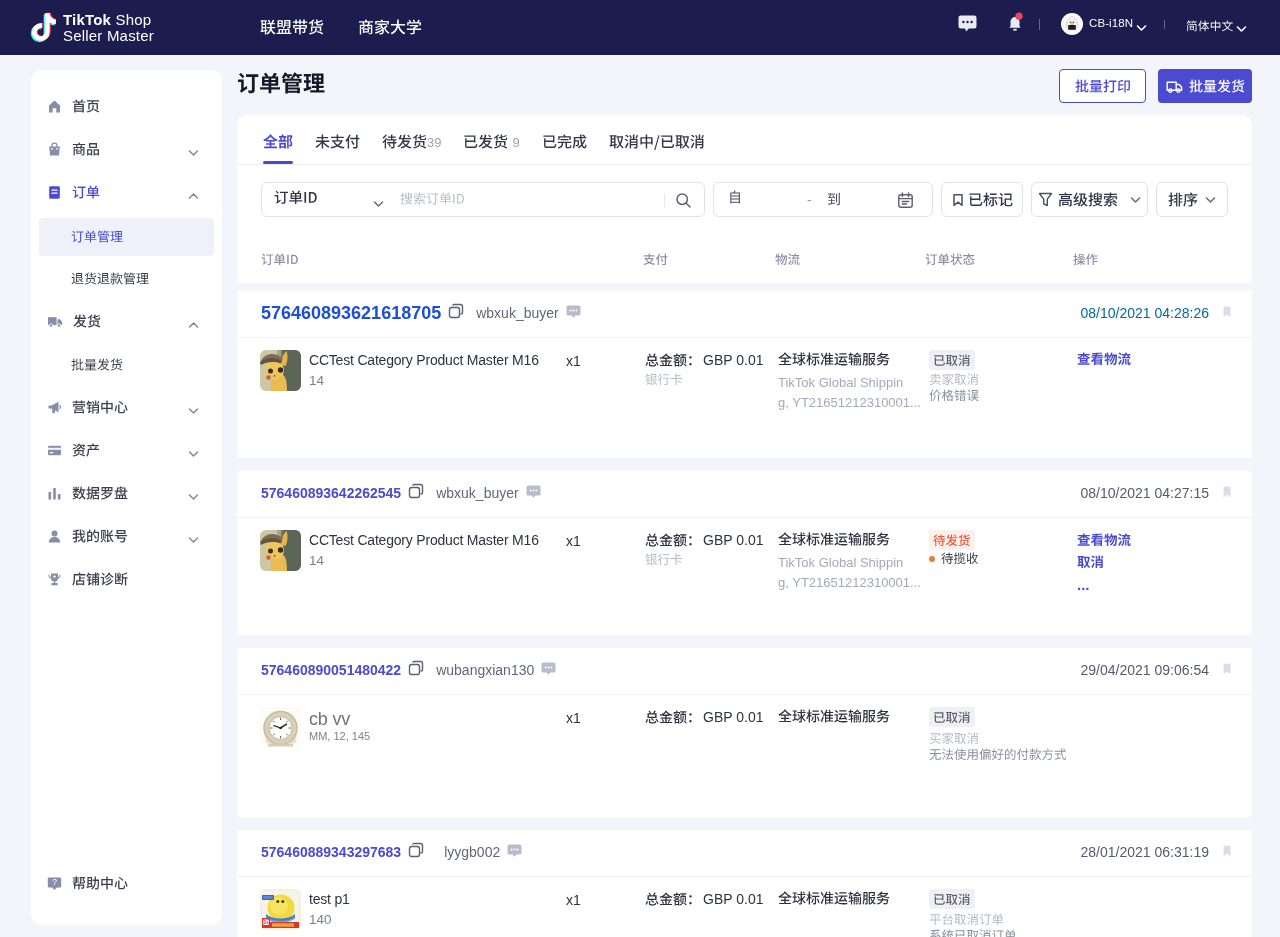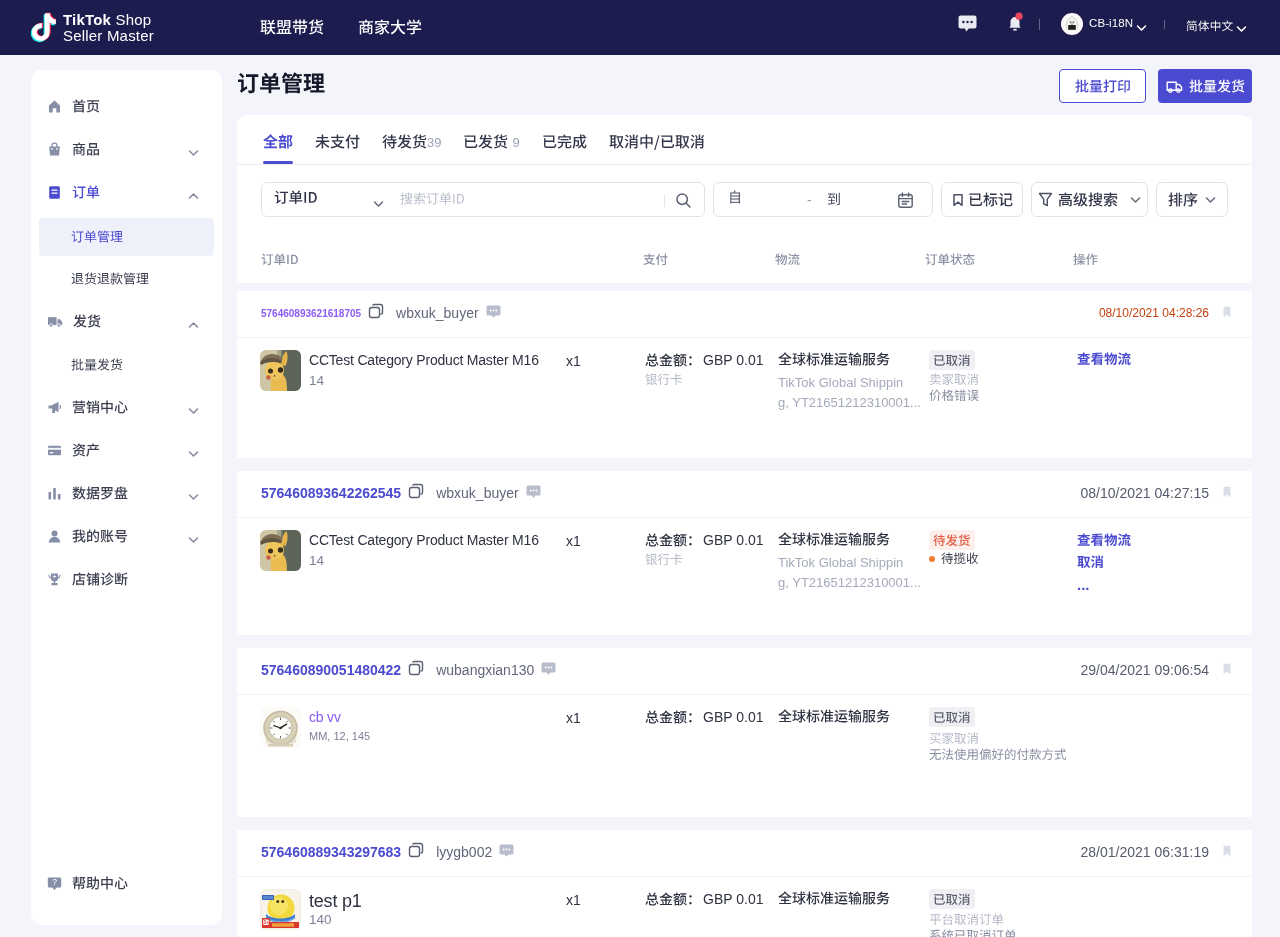--- a/index.html
+++ b/index.html
@@ -340,34 +340,34 @@
       <path fill="#8b90a4" d="M1.3 1.4C2.0 2.0 2.9 2.9 3.2 3.5L4.1 2.6C3.7 2.1 2.8 1.2 2.1 0.6ZM2.5 11.8C2.7 11.5 3.1 11.2 5.8 9.4C5.7 9.1 5.6 8.6 5.5 8.3L3.7 9.4V4.3H0.6V5.5H2.6V9.7C2.6 10.2 2.2 10.6 1.9 10.8C2.1 11.0 2.4 11.5 2.5 11.8ZM5.0 1.4V2.6H8.7V10.4C8.7 10.7 8.6 10.7 8.3 10.7C8.0 10.7 7.1 10.8 6.3 10.7C6.5 11.0 6.7 11.6 6.7 12.0C7.9 12.0 8.7 12.0 9.2 11.8C9.7 11.6 9.9 11.2 9.9 10.4V2.6H12.1V1.4Z M15.4 5.6H18.1V6.8H15.4ZM19.3 5.6H22.1V6.8H19.3ZM15.4 3.6H18.1V4.7H15.4ZM19.3 3.6H22.1V4.7H19.3ZM21.2 0.5C20.9 1.1 20.5 2.0 20.0 2.6H17.1L17.7 2.3C17.4 1.8 16.9 1.0 16.4 0.5L15.3 1.0C15.8 1.5 16.2 2.1 16.5 2.6H14.3V7.7H18.1V8.8H13.1V9.9H18.1V12.0H19.3V9.9H24.4V8.8H19.3V7.7H23.3V2.6H21.4C21.7 2.1 22.1 1.5 22.5 0.9Z M34.2 1.3C34.8 2.0 35.4 2.9 35.6 3.5L36.6 2.9C36.3 2.4 35.7 1.5 35.1 0.8ZM25.4 8.4 26.0 9.4C26.6 8.9 27.3 8.3 28.0 7.7V12.0H29.1V11.3C29.4 11.5 29.8 11.8 30.1 12.0C31.8 10.6 32.6 8.8 33.1 7.1C33.8 9.2 34.8 11.0 36.4 12.0C36.5 11.7 36.9 11.3 37.2 11.0C35.4 10.0 34.2 7.8 33.6 5.2H36.9V4.0H33.4V3.5V0.5H32.3V3.5V4.0H29.5V5.2H32.2C32.0 7.2 31.3 9.4 29.1 11.2V0.4H28.0V4.3C27.6 3.7 27.0 2.8 26.4 2.1L25.5 2.6C26.1 3.3 26.7 4.3 27.0 5.0L28.0 4.4V6.2C27.0 7.1 26.0 7.9 25.4 8.4Z M42.2 6.0C43.0 6.4 43.9 7.0 44.3 7.5L45.4 6.8C44.9 6.4 44.0 5.8 43.2 5.4ZM40.8 8.0V10.3C40.8 11.4 41.2 11.8 42.8 11.8C43.1 11.8 45.2 11.8 45.5 11.8C46.8 11.8 47.2 11.4 47.3 9.7C47.0 9.6 46.5 9.4 46.3 9.3C46.2 10.5 46.1 10.7 45.5 10.7C45.0 10.7 43.3 10.7 42.9 10.7C42.1 10.7 42.0 10.7 42.0 10.3V8.0ZM42.6 7.7C43.3 8.4 44.1 9.3 44.5 9.9L45.5 9.3C45.0 8.7 44.2 7.8 43.5 7.2ZM46.8 8.1C47.4 9.2 48.0 10.6 48.3 11.5L49.4 11.1C49.1 10.2 48.5 8.8 47.9 7.8ZM39.3 7.9C39.1 9.0 38.6 10.2 38.1 11.0L39.2 11.6C39.7 10.7 40.1 9.3 40.4 8.3ZM43.2 0.4C43.1 1.0 43.1 1.6 42.9 2.1H38.1V3.2H42.6C42.0 4.7 40.8 6.0 38.0 6.7C38.3 6.9 38.6 7.4 38.7 7.7C41.9 6.8 43.2 5.2 43.9 3.3C44.8 5.5 46.4 6.9 48.8 7.6C49.0 7.2 49.3 6.8 49.6 6.5C47.4 6.0 45.9 4.9 45.1 3.2H49.4V2.1H44.2C44.3 1.6 44.4 1.0 44.4 0.4Z"></path>
     </svg></div>
 <div class="abs" style="left:1073px;top:252px"><svg width="25" height="13" viewBox="0 0 25 13">
       <path fill="#8b90a4" d="M6.8 1.8H9.4V2.9H6.8ZM5.7 0.9V3.8H10.5V0.9ZM5.4 5.1H6.8V6.3H5.4ZM9.3 5.1H10.7V6.3H9.3ZM1.9 0.4V2.9H0.5V4.0H1.9V6.5C1.3 6.7 0.8 6.9 0.4 7.0L0.7 8.1L1.9 7.7V10.7C1.9 10.9 1.8 10.9 1.7 10.9C1.6 10.9 1.2 10.9 0.8 10.9C1.0 11.2 1.1 11.7 1.1 11.9C1.8 11.9 2.2 11.9 2.6 11.7C2.9 11.6 3.0 11.3 3.0 10.7V7.3L4.2 6.8L4.0 5.8L3.0 6.1V4.0H4.1V2.9H3.0V0.4ZM4.3 8.0V9.0H6.9C6.0 9.8 4.7 10.5 3.5 10.9C3.7 11.1 4.0 11.5 4.2 11.8C5.4 11.4 6.6 10.6 7.5 9.7V12.1H8.6V9.7C9.4 10.5 10.4 11.3 11.4 11.7C11.6 11.4 11.9 11.0 12.2 10.8C11.1 10.4 9.9 9.7 9.2 9.0H11.9V8.0H8.6V7.1H11.7V4.3H8.4V7.1H7.8V4.3H4.5V7.1H7.5V8.0Z M19.0 0.6C18.4 2.4 17.4 4.2 16.3 5.4C16.6 5.6 17.0 6.0 17.2 6.2C17.8 5.5 18.4 4.6 18.9 3.6H19.6V12.1H20.8V9.1H24.5V8.0H20.8V6.3H24.3V5.2H20.8V3.6H24.6V2.5H19.5C19.7 2.0 20.0 1.4 20.2 0.9ZM15.9 0.5C15.2 2.3 14.1 4.2 12.9 5.4C13.1 5.6 13.4 6.3 13.5 6.6C13.9 6.2 14.2 5.8 14.6 5.3V12.0H15.8V3.5C16.2 2.6 16.7 1.7 17.0 0.8Z"></path>
     </svg></div>
 <div class="abs" style="left:237px;top:283px;width:1015px;height:8px;background:#f4f5fa"></div>
 <div class="abs" style="left:237px;top:458px;width:1015px;height:13px;background:#f4f5fa"></div>
 <div class="abs" style="left:237px;top:635px;width:1015px;height:13px;background:#f4f5fa"></div>
 <div class="abs" style="left:237px;top:817px;width:1015px;height:13px;background:#f4f5fa"></div>
 <div class="abs row" style="left:261px;top:291px;width:972px;height:44px">
-    <span style="color:#8b5cf6;font-size:10px;font-weight:bold">576460893621618705</span>
+    <span style="color:#1d4ed8;font-size:18px;font-weight:bold">576460893621618705</span>
     <span style="margin-left:7px"><svg width="16" height="16" viewBox="0 0 16 16">
         <rect x="1.5" y="4.5" width="10" height="10" rx="2.2" fill="none" stroke="#5b6072" stroke-width="1.4"></rect>
         <path d="M5 2 A1.5 1.5 0 0 1 6.5 1.5 H12.5 A2 2 0 0 1 14.5 3.5 V9.5 A1.5 1.5 0 0 1 13 11" fill="none" stroke="#5b6072" stroke-width="1.4" stroke-linecap="round"></path>
       </svg></span>
     <span style="margin-left:12px;color:#61667a;font-size:14px">wbxuk_buyer</span>
     <span style="margin-left:7px"><svg width="15" height="15" viewBox="0 0 15 15">
         <path d="M2 1.5 H13 A1.5 1.5 0 0 1 14.5 3 V10 A1.5 1.5 0 0 1 13 11.5 H9.5 L7.5 13.8 L5.5 11.5 H2 A1.5 1.5 0 0 1 .5 10 V3 A1.5 1.5 0 0 1 2 1.5 Z" fill="#b9bdcb"></path>
         <circle cx="4.6" cy="6.5" r="1" fill="#fff"></circle>
         <circle cx="7.5" cy="6.5" r="1" fill="#fff"></circle>
         <circle cx="10.4" cy="6.5" r="1" fill="#fff"></circle>
       </svg></span>
     <span style="flex:1"></span>
-    <span style="color:#c2410c;font-size:12px">08/10/2021 04:28:26</span>
+    <span style="color:#0369a1;font-size:14px">08/10/2021 04:28:26</span>
     <span style="margin-left:12px"><svg width="12" height="12" viewBox="0 0 14 14">
         <path d="M3 1 H11 V13 L7 9.8 L3 13 Z" fill="#d9dde8"></path>
       </svg></span>
   </div>
 <div class="abs" style="left:237px;top:337px;width:1015px;height:1px;background:#f0f1f6"></div>
 <div class="abs" style="left:260px;top:350px">
     <svg width="41" height="41" viewBox="0 0 41 41" style="border-radius:6px;display:block">
       <rect width="41" height="41" fill="#cfc6a5"></rect>
       <rect x="21" width="20" height="41" fill="#5d6458"></rect>
       <rect x="17" y="0" width="6" height="41" fill="#868b76" opacity="0.55"></rect>
@@ -519,21 +519,21 @@
         <path d="M26.2 26.7 l1.6 1.6"></path>
         <path d="M27.8 13.7 l-1.6 1.6"></path>
         <path d="M13.2 28.3 l1.6 -1.6"></path>
       </g>
       <path d="M20.5 21 L26.5 17.2" stroke="#2e2a20" stroke-width="1.5" stroke-linecap="round"></path>
       <path d="M20.5 21 L13.8 18.6" stroke="#2e2a20" stroke-width="1.2" stroke-linecap="round"></path>
       <circle cx="20.5" cy="21" r="1.3" fill="#2e2a20"></circle>
       <path d="M8 38 H33" stroke="#d5cdb4" stroke-width="3"></path>
     </svg>
   </div>
-<div class="abs" style="left:309px;top:709px;white-space:nowrap;color:#8b5cf6;font-size:14px;letter-spacing:-0.2px">cb vv</div>
+<div class="abs" style="left:309px;top:709px;white-space:nowrap;color:#737373;font-size:18px;letter-spacing:-0.2px">cb vv</div>
 <div class="abs" style="left:309px;top:730px;color:#7c8195;font-size:11px">MM, 12, 145</div>
 <div class="abs" style="left:566px;top:710px;color:#2f3241;font-size:14px">x1</div>
 <div class="abs row" style="left:645px;top:709px">
     <svg width="56" height="15" viewBox="0 0 56 15">
       <path fill="#2f3241" d="M10.5 9.3C11.3 10.3 12.2 11.6 12.4 12.5L13.5 11.8C13.2 10.9 12.4 9.7 11.6 8.8ZM3.9 8.9V11.6C3.9 13.0 4.3 13.4 6.2 13.4C6.5 13.4 8.7 13.4 9.1 13.4C10.5 13.4 11.0 12.9 11.1 11.3C10.8 11.2 10.2 11.0 9.9 10.8C9.8 12.0 9.7 12.2 9.0 12.2C8.5 12.2 6.7 12.2 6.3 12.2C5.4 12.2 5.2 12.1 5.2 11.6V8.9ZM1.8 9.1C1.5 10.2 1.1 11.5 0.5 12.2L1.8 12.7C2.4 11.9 2.8 10.5 3.0 9.3ZM3.9 4.5H10.1V6.7H3.9ZM2.5 3.3V7.9H6.7L5.8 8.7C6.7 9.3 7.7 10.2 8.2 10.9L9.2 10.1C8.7 9.4 7.7 8.5 6.8 7.9H11.6V3.3H9.5C9.9 2.6 10.4 1.8 10.8 1.1L9.4 0.5C9.1 1.3 8.5 2.4 8.0 3.3H5.3L6.1 2.9C5.8 2.2 5.2 1.2 4.6 0.5L3.5 1.1C4.0 1.7 4.5 2.6 4.8 3.3Z M16.7 9.4C17.2 10.1 17.7 11.2 17.9 11.9L19.1 11.4C18.9 10.7 18.3 9.7 17.7 8.9ZM24.1 8.9C23.8 9.7 23.2 10.8 22.8 11.4L23.8 11.9C24.2 11.2 24.9 10.3 25.4 9.4ZM20.9 0.4C19.6 2.4 17.0 4.0 14.4 4.8C14.7 5.1 15.1 5.6 15.3 6.0C16.0 5.8 16.6 5.5 17.3 5.1V5.9H20.3V7.6H15.6V8.8H20.3V11.9H14.9V13.1H27.1V11.9H21.7V8.8H26.4V7.6H21.7V5.9H24.7V5.0C25.4 5.4 26.1 5.7 26.8 6.0C27.0 5.6 27.4 5.1 27.7 4.8C25.6 4.2 23.2 2.8 21.8 1.5L22.1 0.9ZM24.0 4.6H18.2C19.2 4.0 20.2 3.2 21.0 2.4C21.9 3.2 22.9 4.0 24.0 4.6Z M37.6 5.5C37.6 9.7 37.4 11.6 34.3 12.6C34.6 12.8 34.9 13.3 35.0 13.6C38.4 12.3 38.7 10.1 38.8 5.5ZM38.3 11.3C39.2 11.9 40.4 12.9 41.0 13.5L41.7 12.5C41.1 12.0 39.9 11.1 39.0 10.5ZM35.4 3.8V10.4H36.5V4.9H39.8V10.4H40.9V3.8H38.3C38.5 3.4 38.7 2.9 38.9 2.5H41.4V1.3H35.2V2.5H37.7C37.5 2.9 37.4 3.4 37.2 3.8ZM30.9 0.8C31.0 1.1 31.2 1.5 31.4 1.9H28.7V4.1H29.9V2.9H33.8V4.1H35.0V1.9H32.8C32.6 1.5 32.3 0.9 32.1 0.5ZM30.0 6.6 30.9 7.1C30.2 7.6 29.3 8.0 28.5 8.2C28.6 8.5 28.9 9.1 29.0 9.4L29.7 9.1V13.4H30.9V13.0H33.0V13.4H34.2V9.1H29.8C30.6 8.7 31.4 8.3 32.1 7.7C32.9 8.2 33.7 8.7 34.2 9.1L35.2 8.1C34.6 7.8 33.8 7.4 33.0 6.9C33.7 6.3 34.2 5.5 34.6 4.7L33.9 4.2L33.7 4.2H31.6C31.8 4.0 31.9 3.7 32.0 3.5L30.9 3.3C30.4 4.2 29.6 5.2 28.4 6.0C28.7 6.1 29.0 6.6 29.2 6.8C29.9 6.3 30.4 5.8 30.9 5.2H32.9C32.7 5.6 32.3 6.0 31.9 6.4L30.8 5.8ZM30.9 11.9V10.1H33.0V11.9Z M45.5 5.6C46.1 5.6 46.7 5.1 46.7 4.5C46.7 3.8 46.1 3.3 45.5 3.3C44.9 3.3 44.3 3.8 44.3 4.5C44.3 5.1 44.9 5.6 45.5 5.6ZM45.5 12.4C46.1 12.4 46.7 11.9 46.7 11.2C46.7 10.5 46.1 10.1 45.5 10.1C44.9 10.1 44.3 10.5 44.3 11.2C44.3 11.9 44.9 12.4 45.5 12.4Z"></path>
     </svg>
     <span style="color:#2f3241;font-size:14px;margin-left:2px">GBP 0.01</span>
   </div>
 <div class="abs" style="left:778px;top:709px"><svg width="112" height="15" viewBox="0 0 112 15">
       <path fill="#2f3241" d="M6.8 0.3C5.4 2.6 2.9 4.5 0.3 5.6C0.6 5.9 1.0 6.4 1.2 6.7C1.7 6.5 2.2 6.2 2.7 5.9V6.8H6.3V8.7H2.9V9.9H6.3V11.9H1.1V13.1H13.0V11.9H7.7V9.9H11.3V8.7H7.7V6.8H11.3V5.9C11.8 6.2 12.3 6.5 12.8 6.8C13.0 6.4 13.4 5.9 13.7 5.7C11.5 4.5 9.5 3.2 7.7 1.3L8.0 0.9ZM3.1 5.6C4.6 4.7 5.9 3.5 7.0 2.2C8.2 3.6 9.5 4.7 10.9 5.6Z M19.4 5.3C20.0 6.1 20.6 7.2 20.8 7.9L21.9 7.4C21.7 6.7 21.0 5.6 20.4 4.9ZM24.5 1.3C25.1 1.8 25.8 2.4 26.1 2.8L26.9 2.1C26.5 1.6 25.8 1.0 25.2 0.6ZM14.4 10.8 14.7 12.1 18.8 10.8 18.7 10.9 19.5 12.1C20.4 11.2 21.5 10.2 22.6 9.1V11.9C22.6 12.2 22.5 12.2 22.3 12.2C22.1 12.2 21.4 12.3 20.6 12.2C20.8 12.6 21.0 13.2 21.1 13.5C22.2 13.5 22.8 13.5 23.3 13.2C23.7 13.0 23.9 12.7 23.9 11.9V8.8C24.6 10.3 25.5 11.4 26.9 12.5C27.0 12.1 27.4 11.7 27.7 11.5C26.4 10.6 25.6 9.6 24.9 8.3C25.7 7.5 26.6 6.4 27.3 5.4L26.2 4.8C25.8 5.5 25.1 6.4 24.5 7.2C24.2 6.4 24.1 5.6 23.9 4.6V4.1H27.5V2.9H23.9V0.5H22.6V2.9H19.3V4.1H22.6V7.6C21.4 8.7 20.1 9.7 19.2 10.5L19.0 9.5L17.4 10.0V6.7H18.7V5.4H17.4V2.6H19.0V1.4H14.6V2.6H16.2V5.4H14.7V6.7H16.2V10.3Z M34.5 1.5V2.7H40.7V1.5ZM38.9 7.8C39.5 9.3 40.1 11.1 40.3 12.2L41.5 11.8C41.3 10.6 40.6 8.8 40.0 7.5ZM34.7 7.5C34.4 9.0 33.8 10.5 33.0 11.5C33.3 11.6 33.8 12.0 34.0 12.2C34.8 11.1 35.5 9.4 35.9 7.8ZM33.9 4.8V6.1H36.8V11.8C36.8 12.0 36.7 12.1 36.5 12.1C36.3 12.1 35.7 12.1 35.1 12.1C35.3 12.5 35.4 13.0 35.5 13.4C36.4 13.4 37.1 13.4 37.5 13.2C38.0 13.0 38.1 12.6 38.1 11.9V6.1H41.4V4.8ZM30.7 0.5V3.4H28.6V4.6H30.4C30.0 6.3 29.1 8.2 28.3 9.2C28.5 9.6 28.9 10.2 29.0 10.5C29.6 9.7 30.2 8.4 30.7 7.0V13.5H32.0V6.5C32.4 7.1 32.9 7.9 33.1 8.3L33.8 7.3C33.6 6.9 32.4 5.4 32.0 5.0V4.6H33.7V3.4H32.0V0.5Z M42.6 1.6C43.2 2.7 44.0 4.1 44.4 4.9L45.7 4.3C45.3 3.4 44.4 2.1 43.8 1.1ZM42.6 12.2 44.0 12.9C44.6 11.5 45.3 9.7 45.9 8.1L44.7 7.5C44.1 9.2 43.2 11.1 42.6 12.2ZM48.2 6.9H51.0V8.5H48.2ZM48.2 5.8V4.1H51.0V5.8ZM50.5 1.1C50.8 1.7 51.2 2.4 51.5 3.0H48.6C48.9 2.3 49.1 1.6 49.4 0.9L48.2 0.6C47.5 2.8 46.3 4.9 44.8 6.2C45.1 6.5 45.6 6.9 45.8 7.2C46.2 6.8 46.6 6.3 47.0 5.7V13.5H48.2V12.5H55.4V11.4H52.3V9.7H54.9V8.5H52.3V6.9H54.9V5.8H52.3V4.1H55.2V3.0H51.9L52.7 2.5C52.5 2.0 52.0 1.2 51.6 0.6ZM48.2 9.7H51.0V11.4H48.2Z M61.3 1.3V2.5H68.4V1.3ZM56.9 2.0C57.7 2.6 58.8 3.4 59.3 3.9L60.2 3.0C59.7 2.5 58.5 1.7 57.8 1.1ZM61.3 10.7C61.8 10.5 62.4 10.4 67.5 10.0C67.6 10.4 67.8 10.7 68.0 11.0L69.2 10.4C68.6 9.3 67.5 7.5 66.7 6.2L65.6 6.7C66.0 7.4 66.4 8.1 66.8 8.8L62.7 9.1C63.4 8.1 64.1 6.9 64.7 5.7H69.4V4.5H60.4V5.7H63.1C62.6 7.0 61.8 8.2 61.6 8.6C61.3 9.0 61.1 9.3 60.8 9.4C61.0 9.7 61.2 10.4 61.3 10.7ZM59.7 5.3H56.5V6.6H58.4V10.8C57.8 11.1 57.1 11.7 56.4 12.3L57.4 13.6C58.0 12.7 58.7 11.9 59.1 11.9C59.5 11.9 59.9 12.3 60.5 12.6C61.5 13.2 62.6 13.4 64.4 13.4C65.9 13.4 68.2 13.3 69.2 13.2C69.2 12.9 69.5 12.2 69.6 11.8C68.2 12.0 65.9 12.1 64.4 12.1C62.9 12.1 61.7 12.0 60.7 11.4C60.3 11.1 59.9 10.9 59.7 10.8Z M80.2 6.1V11.2H81.2V6.1ZM82.0 5.6V12.1C82.0 12.3 81.9 12.3 81.8 12.3C81.6 12.3 81.0 12.3 80.4 12.3C80.5 12.6 80.7 13.1 80.7 13.4C81.6 13.4 82.2 13.3 82.5 13.2C82.9 13.0 83.0 12.7 83.0 12.1V5.6ZM70.9 7.8C71.0 7.7 71.5 7.6 71.9 7.6H73.0V9.4C72.0 9.6 71.2 9.7 70.5 9.9L70.8 11.1L73.0 10.6V13.5H74.1V10.3L75.2 10.0L75.1 8.9L74.1 9.1V7.6H75.1V6.4H74.1V4.4H73.0V6.4H72.0C72.3 5.5 72.6 4.4 72.9 3.3H75.2V2.1H73.2C73.2 1.7 73.3 1.2 73.4 0.7L72.2 0.5C72.1 1.1 72.1 1.6 72.0 2.1H70.6V3.3H71.8C71.5 4.4 71.3 5.3 71.2 5.6C71.0 6.2 70.8 6.7 70.6 6.8C70.7 7.1 70.9 7.6 70.9 7.8ZM79.2 0.4C78.3 1.9 76.5 3.2 74.8 3.9C75.1 4.2 75.5 4.6 75.6 4.9C76.0 4.8 76.3 4.6 76.6 4.4V5.0H82.0V4.3C82.3 4.5 82.6 4.7 82.9 4.8C83.1 4.5 83.4 4.1 83.7 3.8C82.3 3.2 81.0 2.5 80.0 1.4L80.3 0.9ZM77.4 3.9C78.0 3.4 78.7 2.8 79.3 2.2C79.9 2.9 80.6 3.4 81.3 3.9ZM78.5 6.8V7.7H76.8V6.8ZM75.7 5.8V13.4H76.8V10.6H78.5V12.2C78.5 12.3 78.4 12.4 78.3 12.4C78.2 12.4 77.8 12.4 77.4 12.3C77.6 12.7 77.7 13.1 77.7 13.4C78.4 13.4 78.8 13.4 79.1 13.2C79.5 13.0 79.5 12.7 79.5 12.2V5.8ZM76.8 8.7H78.5V9.7H76.8Z M85.4 1.0V6.1C85.4 8.1 85.3 10.9 84.4 12.9C84.7 13.0 85.3 13.3 85.5 13.5C86.1 12.2 86.4 10.5 86.5 8.8H88.4V12.0C88.4 12.2 88.3 12.2 88.2 12.2C88.0 12.2 87.4 12.2 86.8 12.2C87.0 12.6 87.2 13.2 87.2 13.5C88.1 13.5 88.7 13.5 89.1 13.3C89.5 13.0 89.6 12.6 89.6 12.0V1.0ZM86.6 2.2H88.4V4.2H86.6ZM86.6 5.5H88.4V7.5H86.6L86.6 6.1ZM95.8 7.1C95.5 8.1 95.1 9.0 94.6 9.8C94.1 9.0 93.6 8.0 93.3 7.1ZM90.7 1.0V13.5H91.9V12.5C92.2 12.7 92.5 13.1 92.7 13.4C93.4 13.0 94.1 12.4 94.7 11.8C95.3 12.5 96.0 13.1 96.8 13.5C97.0 13.2 97.4 12.7 97.7 12.5C96.8 12.1 96.1 11.5 95.4 10.8C96.3 9.5 96.9 8.0 97.3 6.1L96.5 5.8L96.3 5.9H91.9V2.3H95.6V3.7C95.6 3.9 95.5 3.9 95.3 3.9C95.1 4.0 94.3 4.0 93.5 3.9C93.7 4.3 93.8 4.7 93.9 5.1C95.0 5.1 95.7 5.1 96.2 4.9C96.7 4.7 96.9 4.4 96.9 3.8V1.0ZM92.2 7.1C92.6 8.4 93.2 9.7 93.9 10.8C93.3 11.5 92.7 12.1 91.9 12.5V7.1Z M104.1 7.0C104.0 7.5 103.9 7.9 103.8 8.3H99.7V9.4H103.4C102.5 11.0 101.1 11.9 98.8 12.4C99.0 12.6 99.4 13.2 99.5 13.5C102.2 12.8 103.9 11.6 104.8 9.4H108.8C108.6 11.1 108.4 11.9 108.0 12.1C107.9 12.2 107.7 12.2 107.4 12.2C107.0 12.2 106.1 12.2 105.2 12.1C105.4 12.5 105.6 13.0 105.6 13.3C106.5 13.4 107.3 13.4 107.8 13.3C108.4 13.3 108.7 13.2 109.1 12.9C109.6 12.4 109.9 11.4 110.2 8.9C110.3 8.7 110.3 8.3 110.3 8.3H105.2C105.3 7.9 105.4 7.5 105.4 7.1ZM108.2 3.0C107.4 3.8 106.3 4.3 105.1 4.8C104.0 4.4 103.2 3.8 102.6 3.2L102.8 3.0ZM103.2 0.5C102.5 1.7 101.2 3.1 99.2 4.0C99.4 4.2 99.8 4.7 100.0 5.0C100.6 4.7 101.2 4.3 101.7 3.9C102.3 4.4 102.9 4.9 103.6 5.3C102.0 5.8 100.3 6.1 98.6 6.2C98.8 6.5 99.0 7.0 99.1 7.4C101.2 7.1 103.2 6.7 105.1 6.0C106.7 6.7 108.6 7.0 110.8 7.2C110.9 6.9 111.2 6.3 111.5 6.0C109.7 5.9 108.1 5.7 106.7 5.4C108.2 4.6 109.5 3.6 110.3 2.4L109.5 1.8L109.3 1.9H103.8C104.1 1.5 104.3 1.1 104.6 0.8Z"></path>
@@ -548,21 +548,21 @@
     </svg></div>
 <div class="abs" style="left:929px;top:747px"><svg width="138" height="13" viewBox="0 0 138 13">
       <path fill="#878da0" d="M1.4 1.3V2.3H5.6C5.5 3.1 5.5 4.1 5.4 5.0H0.7V5.9H5.2C4.7 8.1 3.5 10.1 0.5 11.2C0.7 11.4 1.0 11.8 1.1 12.0C4.4 10.7 5.6 8.4 6.1 5.9H6.4V10.2C6.4 11.4 6.7 11.7 8.0 11.7C8.3 11.7 10.1 11.7 10.4 11.7C11.6 11.7 11.9 11.2 12.0 9.2C11.7 9.1 11.3 9.0 11.1 8.8C11.0 10.5 10.9 10.8 10.3 10.8C9.9 10.8 8.4 10.8 8.1 10.8C7.5 10.8 7.4 10.7 7.4 10.2V5.9H11.9V5.0H6.3C6.4 4.1 6.5 3.2 6.5 2.3H11.2V1.3Z M13.7 1.3C14.5 1.7 15.6 2.3 16.1 2.7L16.6 1.9C16.1 1.5 15.0 1.0 14.2 0.6ZM13.0 4.7C13.8 5.1 14.8 5.6 15.3 6.1L15.9 5.3C15.3 4.9 14.3 4.3 13.5 4.0ZM13.4 11.2 14.2 11.8C15.0 10.7 15.8 9.1 16.5 7.8L15.8 7.2C15.1 8.6 14.1 10.2 13.4 11.2ZM17.3 11.6C17.7 11.4 18.2 11.3 22.9 10.7C23.1 11.2 23.3 11.6 23.4 12.0L24.3 11.6C23.9 10.6 22.9 9.1 22.1 8.0L21.3 8.4C21.7 8.8 22.1 9.4 22.4 10.0L18.4 10.4C19.2 9.4 20.0 8.0 20.7 6.7H24.2V5.8H20.9V3.5H23.7V2.7H20.9V0.5H20.0V2.7H17.3V3.5H20.0V5.8H16.7V6.7H19.5C18.9 8.1 18.1 9.4 17.8 9.8C17.5 10.3 17.2 10.6 17.0 10.6C17.1 10.9 17.3 11.4 17.3 11.6Z M32.5 0.5V1.9H29.0V2.8H32.5V4.0H29.4V7.4H32.4C32.3 8.1 32.1 8.8 31.8 9.4C31.1 8.9 30.6 8.3 30.2 7.7L29.4 7.9C29.8 8.8 30.4 9.4 31.2 10.0C30.6 10.5 29.8 10.9 28.6 11.3C28.8 11.5 29.0 11.8 29.1 12.0C30.4 11.7 31.3 11.1 32.0 10.5C33.2 11.3 34.8 11.8 36.6 12.0C36.7 11.8 37.0 11.4 37.1 11.2C35.4 11.0 33.8 10.5 32.5 9.8C33.0 9.1 33.2 8.3 33.3 7.4H36.6V4.0H33.4V2.8H37.0V1.9H33.4V0.5ZM30.2 4.8H32.5V6.1L32.5 6.6H30.2ZM33.4 4.8H35.7V6.6H33.4L33.4 6.1ZM28.5 0.5C27.7 2.4 26.5 4.2 25.3 5.4C25.4 5.6 25.7 6.1 25.8 6.3C26.3 5.9 26.7 5.3 27.2 4.7V12.1H28.1V3.3C28.6 2.5 29.0 1.6 29.4 0.8Z M39.4 1.4V5.9C39.4 7.7 39.3 9.9 37.9 11.4C38.1 11.6 38.5 11.9 38.6 12.1C39.6 11.0 40.0 9.6 40.2 8.2H43.3V11.9H44.3V8.2H47.7V10.7C47.7 10.9 47.6 11.0 47.3 11.0C47.1 11.1 46.2 11.1 45.4 11.0C45.5 11.3 45.6 11.7 45.7 11.9C46.9 11.9 47.6 11.9 48.0 11.8C48.4 11.6 48.6 11.3 48.6 10.7V1.4ZM40.3 2.3H43.3V4.3H40.3ZM47.7 2.3V4.3H44.3V2.3ZM40.3 5.2H43.3V7.3H40.3C40.3 6.8 40.3 6.3 40.3 5.9ZM47.7 5.2V7.3H44.3V5.2Z M54.5 1.8V4.4C54.5 6.4 54.4 9.2 53.5 11.3C53.7 11.4 54.1 11.7 54.3 11.9C55.1 9.8 55.3 6.9 55.3 4.9H61.4V1.8H58.6C58.5 1.4 58.2 0.9 57.9 0.5L57.1 0.7C57.3 1.0 57.5 1.5 57.6 1.8ZM53.5 0.5C52.8 2.4 51.6 4.3 50.4 5.5C50.5 5.8 50.8 6.2 50.9 6.5C51.3 6.0 51.8 5.5 52.2 4.9V12.0H53.1V3.5C53.6 2.7 54.0 1.8 54.4 0.8ZM55.3 2.7H60.5V4.1H55.3ZM60.9 6.5V8.4H59.7V6.5ZM55.5 5.7V11.9H56.2V9.1H57.3V11.6H58.0V9.1H59.1V11.6H59.7V9.1H60.9V11.0C60.9 11.2 60.8 11.2 60.7 11.2C60.6 11.2 60.3 11.2 59.9 11.2C60.0 11.4 60.1 11.7 60.2 11.9C60.7 11.9 61.1 11.9 61.3 11.8C61.5 11.6 61.6 11.4 61.6 11.0V5.7ZM56.2 8.4V6.5H57.3V8.4ZM58.0 6.5H59.1V8.4H58.0Z M63.3 7.3C64.0 7.8 64.7 8.3 65.3 8.9C64.7 10.0 63.8 10.8 62.8 11.2C63.0 11.4 63.3 11.8 63.4 12.0C64.5 11.4 65.3 10.6 66.0 9.5C66.6 10.0 67.0 10.5 67.3 10.9L68.0 10.1C67.6 9.7 67.1 9.1 66.5 8.6C67.2 7.2 67.6 5.4 67.8 3.2L67.2 3.0L67.1 3.1H65.3C65.4 2.2 65.6 1.3 65.7 0.6L64.8 0.5C64.7 1.3 64.5 2.2 64.4 3.1H63.0V3.9H64.2C63.9 5.2 63.6 6.5 63.3 7.3ZM66.8 3.9C66.7 5.5 66.3 6.9 65.8 8.0C65.3 7.7 64.8 7.3 64.3 7.0C64.6 6.1 64.8 5.0 65.1 3.9ZM70.8 4.4V5.8H67.9V6.7H70.8V10.9C70.8 11.1 70.7 11.1 70.5 11.1C70.3 11.1 69.6 11.1 68.9 11.1C69.0 11.4 69.2 11.8 69.2 12.0C70.2 12.0 70.8 12.0 71.2 11.8C71.6 11.7 71.7 11.4 71.7 10.9V6.7H74.5V5.8H71.7V4.6C72.6 3.8 73.5 2.8 74.1 1.8L73.5 1.4L73.2 1.4H68.4V2.3H72.6C72.1 3.0 71.4 3.8 70.8 4.4Z M81.9 5.7C82.6 6.6 83.4 7.9 83.8 8.6L84.6 8.1C84.2 7.4 83.3 6.2 82.6 5.3ZM78.0 0.5C77.9 1.1 77.7 1.9 77.5 2.5H76.1V11.7H77.0V10.7H80.4V2.5H78.3C78.6 2.0 78.8 1.3 79.0 0.6ZM77.0 3.3H79.6V6.0H77.0ZM77.0 9.8V6.8H79.6V9.8ZM82.5 0.4C82.1 2.2 81.4 3.9 80.5 5.0C80.8 5.1 81.2 5.4 81.3 5.5C81.8 4.9 82.2 4.2 82.5 3.3H85.7C85.5 8.3 85.3 10.3 85.0 10.7C84.8 10.9 84.7 10.9 84.4 10.9C84.1 10.9 83.4 10.9 82.5 10.8C82.7 11.1 82.8 11.5 82.9 11.7C83.6 11.8 84.3 11.8 84.7 11.8C85.2 11.7 85.5 11.6 85.7 11.2C86.2 10.6 86.4 8.7 86.6 2.9C86.6 2.8 86.6 2.5 86.6 2.5H82.8C83.0 1.9 83.2 1.3 83.4 0.6Z M92.6 5.9C93.2 6.9 94.0 8.3 94.4 9.1L95.3 8.6C94.9 7.8 94.1 6.5 93.4 5.5ZM96.9 0.6V3.3H91.8V4.2H96.9V10.7C96.9 11.0 96.8 11.1 96.5 11.1C96.2 11.1 95.2 11.1 94.1 11.1C94.2 11.3 94.4 11.8 94.5 12.0C95.8 12.0 96.7 12.0 97.2 11.9C97.7 11.7 97.8 11.4 97.8 10.7V4.2H99.4V3.3H97.8V0.6ZM91.2 0.6C90.5 2.5 89.2 4.4 88.0 5.7C88.2 5.9 88.4 6.4 88.5 6.6C89.0 6.2 89.4 5.6 89.8 5.1V12.0H90.8V3.6C91.3 2.8 91.7 1.8 92.1 0.9Z M101.5 8.3C101.3 9.1 100.8 10.1 100.4 10.8C100.6 10.9 101.0 11.0 101.2 11.2C101.5 10.4 102.0 9.4 102.3 8.5ZM104.7 8.6C105.0 9.2 105.5 10.1 105.6 10.6L106.4 10.2C106.2 9.7 105.8 8.9 105.4 8.3ZM108.5 4.5V5.1C108.5 6.9 108.3 9.4 106.0 11.4C106.3 11.5 106.6 11.8 106.8 12.0C108.0 10.9 108.7 9.6 109.0 8.3C109.5 9.9 110.3 11.3 111.5 12.0C111.6 11.7 111.9 11.4 112.1 11.2C110.7 10.4 109.8 8.5 109.3 6.3C109.3 5.9 109.3 5.5 109.3 5.1V4.5ZM103.1 0.5V1.7H100.6V2.5H103.1V3.6H100.9V4.3H106.2V3.6H104.0V2.5H106.4V1.7H104.0V0.5ZM100.5 7.0V7.8H103.1V11.0C103.1 11.1 103.1 11.2 102.9 11.2C102.8 11.2 102.3 11.2 101.8 11.2C102.0 11.4 102.1 11.7 102.1 12.0C102.8 12.0 103.3 12.0 103.6 11.8C103.9 11.7 104.0 11.4 104.0 11.0V7.8H106.5V7.0ZM107.5 0.5C107.2 2.5 106.8 4.4 106.0 5.6V5.3H101.1V6.1H106.0V5.7C106.2 5.8 106.6 6.1 106.8 6.2C107.2 5.5 107.5 4.6 107.8 3.6H110.8C110.7 4.4 110.4 5.3 110.2 5.9L111.0 6.2C111.3 5.3 111.7 4.0 111.9 2.9L111.3 2.7L111.1 2.8H108.0C108.2 2.1 108.3 1.4 108.4 0.6Z M118.0 0.8C118.3 1.4 118.7 2.2 118.8 2.7H113.3V3.6H116.8C116.6 6.5 116.3 9.7 113.1 11.3C113.3 11.5 113.6 11.8 113.8 12.0C116.1 10.8 117.1 8.7 117.5 6.5H122.0C121.8 9.3 121.5 10.5 121.1 10.8C121.0 11.0 120.8 11.0 120.5 11.0C120.2 11.0 119.3 11.0 118.4 10.9C118.6 11.2 118.7 11.6 118.8 11.8C119.6 11.9 120.4 11.9 120.9 11.9C121.3 11.8 121.7 11.8 122.0 11.4C122.4 10.9 122.7 9.6 122.9 6.0C123.0 5.9 123.0 5.6 123.0 5.6H117.6C117.7 4.9 117.8 4.2 117.8 3.6H124.2V2.7H118.9L119.8 2.3C119.6 1.8 119.2 1.0 118.9 0.4Z M133.9 1.1C134.5 1.6 135.3 2.2 135.7 2.7L136.3 2.1C135.9 1.7 135.1 1.0 134.5 0.6ZM132.1 0.5C132.1 1.3 132.1 2.1 132.1 2.8H125.7V3.8H132.2C132.5 8.4 133.6 12.0 135.6 12.0C136.6 12.0 136.9 11.4 137.1 9.2C136.8 9.1 136.5 8.9 136.3 8.7C136.2 10.3 136.0 11.1 135.7 11.1C134.4 11.1 133.5 8.0 133.2 3.8H136.8V2.8H133.1C133.1 2.1 133.1 1.3 133.1 0.5ZM125.7 10.7 126.0 11.6C127.6 11.3 129.9 10.8 132.1 10.2L132.0 9.4L129.3 10.0V6.5H131.7V5.6H126.1V6.5H128.4V10.2Z"></path>
     </svg></div>
 <div class="abs row" style="left:261px;top:830px;width:972px;height:44px">
     <span style="color:#4b4bd1;font-size:14px;font-weight:bold">576460889343297683</span>
     <span style="margin-left:7px"><svg width="16" height="16" viewBox="0 0 16 16">
         <rect x="1.5" y="4.5" width="10" height="10" rx="2.2" fill="none" stroke="#5b6072" stroke-width="1.4"></rect>
         <path d="M5 2 A1.5 1.5 0 0 1 6.5 1.5 H12.5 A2 2 0 0 1 14.5 3.5 V9.5 A1.5 1.5 0 0 1 13 11" fill="none" stroke="#5b6072" stroke-width="1.4" stroke-linecap="round"></path>
       </svg></span>
-    <span style="margin-left:12px;color:#61667a;font-size:14px">lyygb002</span>
+    <span style="margin-left:20px;color:#61667a;font-size:14px">lyygb002</span>
     <span style="margin-left:7px"><svg width="15" height="15" viewBox="0 0 15 15">
         <path d="M2 1.5 H13 A1.5 1.5 0 0 1 14.5 3 V10 A1.5 1.5 0 0 1 13 11.5 H9.5 L7.5 13.8 L5.5 11.5 H2 A1.5 1.5 0 0 1 .5 10 V3 A1.5 1.5 0 0 1 2 1.5 Z" fill="#b9bdcb"></path>
         <circle cx="4.6" cy="6.5" r="1" fill="#fff"></circle>
         <circle cx="7.5" cy="6.5" r="1" fill="#fff"></circle>
         <circle cx="10.4" cy="6.5" r="1" fill="#fff"></circle>
       </svg></span>
     <span style="flex:1"></span>
     <span style="color:#565b6d;font-size:14px">28/01/2021 06:31:19</span>
     <span style="margin-left:12px"><svg width="12" height="12" viewBox="0 0 14 14">
         <path d="M3 1 H11 V13 L7 9.8 L3 13 Z" fill="#d9dde8"></path>
@@ -581,21 +581,21 @@
       <path d="M6 28.5 C12 34 29 34 35 28.5" fill="none" stroke="#77a8e0" stroke-width="1.2"></path>
       <rect x="2" y="6" width="12" height="5" rx="0.8" fill="#3563b8"></rect>
       <rect x="3" y="7" width="10" height="3" rx="0.5" fill="#5a86d4"></rect>
       <rect x="2" y="33" width="37" height="6" fill="#d8352c"></rect>
       <rect x="2" y="29" width="8" height="10" fill="#d8352c"></rect>
       <rect x="3.2" y="30.5" width="5.5" height="5.5" rx="0.7" fill="#fff"></rect>
       <text x="6" y="35" font-family="Liberation Sans" font-size="4.5" fill="#d8352c" text-anchor="middle" font-weight="bold">3+</text>
       <rect x="12" y="34.2" width="22" height="3.6" rx="0.4" fill="#f0a03c"></rect>
     </svg>
   </div>
-<div class="abs" style="left:309px;top:891px;white-space:nowrap;color:#2f3241;font-size:18px;letter-spacing:-0.2px">test p1</div>
+<div class="abs" style="left:309px;top:891px;white-space:nowrap;color:#2f3241;font-size:14px;letter-spacing:-0.2px">test p1</div>
 <div class="abs" style="left:309px;top:912px;color:#7c8195;font-size:13.5px">140</div>
 <div class="abs" style="left:566px;top:892px;color:#2f3241;font-size:14px">x1</div>
 <div class="abs row" style="left:645px;top:891px">
     <svg width="56" height="15" viewBox="0 0 56 15">
       <path fill="#2f3241" d="M10.5 9.3C11.3 10.3 12.2 11.6 12.4 12.5L13.5 11.8C13.2 10.9 12.4 9.7 11.6 8.8ZM3.9 8.9V11.6C3.9 13.0 4.3 13.4 6.2 13.4C6.5 13.4 8.7 13.4 9.1 13.4C10.5 13.4 11.0 12.9 11.1 11.3C10.8 11.2 10.2 11.0 9.9 10.8C9.8 12.0 9.7 12.2 9.0 12.2C8.5 12.2 6.7 12.2 6.3 12.2C5.4 12.2 5.2 12.1 5.2 11.6V8.9ZM1.8 9.1C1.5 10.2 1.1 11.5 0.5 12.2L1.8 12.7C2.4 11.9 2.8 10.5 3.0 9.3ZM3.9 4.5H10.1V6.7H3.9ZM2.5 3.3V7.9H6.7L5.8 8.7C6.7 9.3 7.7 10.2 8.2 10.9L9.2 10.1C8.7 9.4 7.7 8.5 6.8 7.9H11.6V3.3H9.5C9.9 2.6 10.4 1.8 10.8 1.1L9.4 0.5C9.1 1.3 8.5 2.4 8.0 3.3H5.3L6.1 2.9C5.8 2.2 5.2 1.2 4.6 0.5L3.5 1.1C4.0 1.7 4.5 2.6 4.8 3.3Z M16.7 9.4C17.2 10.1 17.7 11.2 17.9 11.9L19.1 11.4C18.9 10.7 18.3 9.7 17.7 8.9ZM24.1 8.9C23.8 9.7 23.2 10.8 22.8 11.4L23.8 11.9C24.2 11.2 24.9 10.3 25.4 9.4ZM20.9 0.4C19.6 2.4 17.0 4.0 14.4 4.8C14.7 5.1 15.1 5.6 15.3 6.0C16.0 5.8 16.6 5.5 17.3 5.1V5.9H20.3V7.6H15.6V8.8H20.3V11.9H14.9V13.1H27.1V11.9H21.7V8.8H26.4V7.6H21.7V5.9H24.7V5.0C25.4 5.4 26.1 5.7 26.8 6.0C27.0 5.6 27.4 5.1 27.7 4.8C25.6 4.2 23.2 2.8 21.8 1.5L22.1 0.9ZM24.0 4.6H18.2C19.2 4.0 20.2 3.2 21.0 2.4C21.9 3.2 22.9 4.0 24.0 4.6Z M37.6 5.5C37.6 9.7 37.4 11.6 34.3 12.6C34.6 12.8 34.9 13.3 35.0 13.6C38.4 12.3 38.7 10.1 38.8 5.5ZM38.3 11.3C39.2 11.9 40.4 12.9 41.0 13.5L41.7 12.5C41.1 12.0 39.9 11.1 39.0 10.5ZM35.4 3.8V10.4H36.5V4.9H39.8V10.4H40.9V3.8H38.3C38.5 3.4 38.7 2.9 38.9 2.5H41.4V1.3H35.2V2.5H37.7C37.5 2.9 37.4 3.4 37.2 3.8ZM30.9 0.8C31.0 1.1 31.2 1.5 31.4 1.9H28.7V4.1H29.9V2.9H33.8V4.1H35.0V1.9H32.8C32.6 1.5 32.3 0.9 32.1 0.5ZM30.0 6.6 30.9 7.1C30.2 7.6 29.3 8.0 28.5 8.2C28.6 8.5 28.9 9.1 29.0 9.4L29.7 9.1V13.4H30.9V13.0H33.0V13.4H34.2V9.1H29.8C30.6 8.7 31.4 8.3 32.1 7.7C32.9 8.2 33.7 8.7 34.2 9.1L35.2 8.1C34.6 7.8 33.8 7.4 33.0 6.9C33.7 6.3 34.2 5.5 34.6 4.7L33.9 4.2L33.7 4.2H31.6C31.8 4.0 31.9 3.7 32.0 3.5L30.9 3.3C30.4 4.2 29.6 5.2 28.4 6.0C28.7 6.1 29.0 6.6 29.2 6.8C29.9 6.3 30.4 5.8 30.9 5.2H32.9C32.7 5.6 32.3 6.0 31.9 6.4L30.8 5.8ZM30.9 11.9V10.1H33.0V11.9Z M45.5 5.6C46.1 5.6 46.7 5.1 46.7 4.5C46.7 3.8 46.1 3.3 45.5 3.3C44.9 3.3 44.3 3.8 44.3 4.5C44.3 5.1 44.9 5.6 45.5 5.6ZM45.5 12.4C46.1 12.4 46.7 11.9 46.7 11.2C46.7 10.5 46.1 10.1 45.5 10.1C44.9 10.1 44.3 10.5 44.3 11.2C44.3 11.9 44.9 12.4 45.5 12.4Z"></path>
     </svg>
     <span style="color:#2f3241;font-size:14px;margin-left:2px">GBP 0.01</span>
   </div>
 <div class="abs" style="left:778px;top:891px"><svg width="112" height="15" viewBox="0 0 112 15">
       <path fill="#2f3241" d="M6.8 0.3C5.4 2.6 2.9 4.5 0.3 5.6C0.6 5.9 1.0 6.4 1.2 6.7C1.7 6.5 2.2 6.2 2.7 5.9V6.8H6.3V8.7H2.9V9.9H6.3V11.9H1.1V13.1H13.0V11.9H7.7V9.9H11.3V8.7H7.7V6.8H11.3V5.9C11.8 6.2 12.3 6.5 12.8 6.8C13.0 6.4 13.4 5.9 13.7 5.7C11.5 4.5 9.5 3.2 7.7 1.3L8.0 0.9ZM3.1 5.6C4.6 4.7 5.9 3.5 7.0 2.2C8.2 3.6 9.5 4.7 10.9 5.6Z M19.4 5.3C20.0 6.1 20.6 7.2 20.8 7.9L21.9 7.4C21.7 6.7 21.0 5.6 20.4 4.9ZM24.5 1.3C25.1 1.8 25.8 2.4 26.1 2.8L26.9 2.1C26.5 1.6 25.8 1.0 25.2 0.6ZM14.4 10.8 14.7 12.1 18.8 10.8 18.7 10.9 19.5 12.1C20.4 11.2 21.5 10.2 22.6 9.1V11.9C22.6 12.2 22.5 12.2 22.3 12.2C22.1 12.2 21.4 12.3 20.6 12.2C20.8 12.6 21.0 13.2 21.1 13.5C22.2 13.5 22.8 13.5 23.3 13.2C23.7 13.0 23.9 12.7 23.9 11.9V8.8C24.6 10.3 25.5 11.4 26.9 12.5C27.0 12.1 27.4 11.7 27.7 11.5C26.4 10.6 25.6 9.6 24.9 8.3C25.7 7.5 26.6 6.4 27.3 5.4L26.2 4.8C25.8 5.5 25.1 6.4 24.5 7.2C24.2 6.4 24.1 5.6 23.9 4.6V4.1H27.5V2.9H23.9V0.5H22.6V2.9H19.3V4.1H22.6V7.6C21.4 8.7 20.1 9.7 19.2 10.5L19.0 9.5L17.4 10.0V6.7H18.7V5.4H17.4V2.6H19.0V1.4H14.6V2.6H16.2V5.4H14.7V6.7H16.2V10.3Z M34.5 1.5V2.7H40.7V1.5ZM38.9 7.8C39.5 9.3 40.1 11.1 40.3 12.2L41.5 11.8C41.3 10.6 40.6 8.8 40.0 7.5ZM34.7 7.5C34.4 9.0 33.8 10.5 33.0 11.5C33.3 11.6 33.8 12.0 34.0 12.2C34.8 11.1 35.5 9.4 35.9 7.8ZM33.9 4.8V6.1H36.8V11.8C36.8 12.0 36.7 12.1 36.5 12.1C36.3 12.1 35.7 12.1 35.1 12.1C35.3 12.5 35.4 13.0 35.5 13.4C36.4 13.4 37.1 13.4 37.5 13.2C38.0 13.0 38.1 12.6 38.1 11.9V6.1H41.4V4.8ZM30.7 0.5V3.4H28.6V4.6H30.4C30.0 6.3 29.1 8.2 28.3 9.2C28.5 9.6 28.9 10.2 29.0 10.5C29.6 9.7 30.2 8.4 30.7 7.0V13.5H32.0V6.5C32.4 7.1 32.9 7.9 33.1 8.3L33.8 7.3C33.6 6.9 32.4 5.4 32.0 5.0V4.6H33.7V3.4H32.0V0.5Z M42.6 1.6C43.2 2.7 44.0 4.1 44.4 4.9L45.7 4.3C45.3 3.4 44.4 2.1 43.8 1.1ZM42.6 12.2 44.0 12.9C44.6 11.5 45.3 9.7 45.9 8.1L44.7 7.5C44.1 9.2 43.2 11.1 42.6 12.2ZM48.2 6.9H51.0V8.5H48.2ZM48.2 5.8V4.1H51.0V5.8ZM50.5 1.1C50.8 1.7 51.2 2.4 51.5 3.0H48.6C48.9 2.3 49.1 1.6 49.4 0.9L48.2 0.6C47.5 2.8 46.3 4.9 44.8 6.2C45.1 6.5 45.6 6.9 45.8 7.2C46.2 6.8 46.6 6.3 47.0 5.7V13.5H48.2V12.5H55.4V11.4H52.3V9.7H54.9V8.5H52.3V6.9H54.9V5.8H52.3V4.1H55.2V3.0H51.9L52.7 2.5C52.5 2.0 52.0 1.2 51.6 0.6ZM48.2 9.7H51.0V11.4H48.2Z M61.3 1.3V2.5H68.4V1.3ZM56.9 2.0C57.7 2.6 58.8 3.4 59.3 3.9L60.2 3.0C59.7 2.5 58.5 1.7 57.8 1.1ZM61.3 10.7C61.8 10.5 62.4 10.4 67.5 10.0C67.6 10.4 67.8 10.7 68.0 11.0L69.2 10.4C68.6 9.3 67.5 7.5 66.7 6.2L65.6 6.7C66.0 7.4 66.4 8.1 66.8 8.8L62.7 9.1C63.4 8.1 64.1 6.9 64.7 5.7H69.4V4.5H60.4V5.7H63.1C62.6 7.0 61.8 8.2 61.6 8.6C61.3 9.0 61.1 9.3 60.8 9.4C61.0 9.7 61.2 10.4 61.3 10.7ZM59.7 5.3H56.5V6.6H58.4V10.8C57.8 11.1 57.1 11.7 56.4 12.3L57.4 13.6C58.0 12.7 58.7 11.9 59.1 11.9C59.5 11.9 59.9 12.3 60.5 12.6C61.5 13.2 62.6 13.4 64.4 13.4C65.9 13.4 68.2 13.3 69.2 13.2C69.2 12.9 69.5 12.2 69.6 11.8C68.2 12.0 65.9 12.1 64.4 12.1C62.9 12.1 61.7 12.0 60.7 11.4C60.3 11.1 59.9 10.9 59.7 10.8Z M80.2 6.1V11.2H81.2V6.1ZM82.0 5.6V12.1C82.0 12.3 81.9 12.3 81.8 12.3C81.6 12.3 81.0 12.3 80.4 12.3C80.5 12.6 80.7 13.1 80.7 13.4C81.6 13.4 82.2 13.3 82.5 13.2C82.9 13.0 83.0 12.7 83.0 12.1V5.6ZM70.9 7.8C71.0 7.7 71.5 7.6 71.9 7.6H73.0V9.4C72.0 9.6 71.2 9.7 70.5 9.9L70.8 11.1L73.0 10.6V13.5H74.1V10.3L75.2 10.0L75.1 8.9L74.1 9.1V7.6H75.1V6.4H74.1V4.4H73.0V6.4H72.0C72.3 5.5 72.6 4.4 72.9 3.3H75.2V2.1H73.2C73.2 1.7 73.3 1.2 73.4 0.7L72.2 0.5C72.1 1.1 72.1 1.6 72.0 2.1H70.6V3.3H71.8C71.5 4.4 71.3 5.3 71.2 5.6C71.0 6.2 70.8 6.7 70.6 6.8C70.7 7.1 70.9 7.6 70.9 7.8ZM79.2 0.4C78.3 1.9 76.5 3.2 74.8 3.9C75.1 4.2 75.5 4.6 75.6 4.9C76.0 4.8 76.3 4.6 76.6 4.4V5.0H82.0V4.3C82.3 4.5 82.6 4.7 82.9 4.8C83.1 4.5 83.4 4.1 83.7 3.8C82.3 3.2 81.0 2.5 80.0 1.4L80.3 0.9ZM77.4 3.9C78.0 3.4 78.7 2.8 79.3 2.2C79.9 2.9 80.6 3.4 81.3 3.9ZM78.5 6.8V7.7H76.8V6.8ZM75.7 5.8V13.4H76.8V10.6H78.5V12.2C78.5 12.3 78.4 12.4 78.3 12.4C78.2 12.4 77.8 12.4 77.4 12.3C77.6 12.7 77.7 13.1 77.7 13.4C78.4 13.4 78.8 13.4 79.1 13.2C79.5 13.0 79.5 12.7 79.5 12.2V5.8ZM76.8 8.7H78.5V9.7H76.8Z M85.4 1.0V6.1C85.4 8.1 85.3 10.9 84.4 12.9C84.7 13.0 85.3 13.3 85.5 13.5C86.1 12.2 86.4 10.5 86.5 8.8H88.4V12.0C88.4 12.2 88.3 12.2 88.2 12.2C88.0 12.2 87.4 12.2 86.8 12.2C87.0 12.6 87.2 13.2 87.2 13.5C88.1 13.5 88.7 13.5 89.1 13.3C89.5 13.0 89.6 12.6 89.6 12.0V1.0ZM86.6 2.2H88.4V4.2H86.6ZM86.6 5.5H88.4V7.5H86.6L86.6 6.1ZM95.8 7.1C95.5 8.1 95.1 9.0 94.6 9.8C94.1 9.0 93.6 8.0 93.3 7.1ZM90.7 1.0V13.5H91.9V12.5C92.2 12.7 92.5 13.1 92.7 13.4C93.4 13.0 94.1 12.4 94.7 11.8C95.3 12.5 96.0 13.1 96.8 13.5C97.0 13.2 97.4 12.7 97.7 12.5C96.8 12.1 96.1 11.5 95.4 10.8C96.3 9.5 96.9 8.0 97.3 6.1L96.5 5.8L96.3 5.9H91.9V2.3H95.6V3.7C95.6 3.9 95.5 3.9 95.3 3.9C95.1 4.0 94.3 4.0 93.5 3.9C93.7 4.3 93.8 4.7 93.9 5.1C95.0 5.1 95.7 5.1 96.2 4.9C96.7 4.7 96.9 4.4 96.9 3.8V1.0ZM92.2 7.1C92.6 8.4 93.2 9.7 93.9 10.8C93.3 11.5 92.7 12.1 91.9 12.5V7.1Z M104.1 7.0C104.0 7.5 103.9 7.9 103.8 8.3H99.7V9.4H103.4C102.5 11.0 101.1 11.9 98.8 12.4C99.0 12.6 99.4 13.2 99.5 13.5C102.2 12.8 103.9 11.6 104.8 9.4H108.8C108.6 11.1 108.4 11.9 108.0 12.1C107.9 12.2 107.7 12.2 107.4 12.2C107.0 12.2 106.1 12.2 105.2 12.1C105.4 12.5 105.6 13.0 105.6 13.3C106.5 13.4 107.3 13.4 107.8 13.3C108.4 13.3 108.7 13.2 109.1 12.9C109.6 12.4 109.9 11.4 110.2 8.9C110.3 8.7 110.3 8.3 110.3 8.3H105.2C105.3 7.9 105.4 7.5 105.4 7.1ZM108.2 3.0C107.4 3.8 106.3 4.3 105.1 4.8C104.0 4.4 103.2 3.8 102.6 3.2L102.8 3.0ZM103.2 0.5C102.5 1.7 101.2 3.1 99.2 4.0C99.4 4.2 99.8 4.7 100.0 5.0C100.6 4.7 101.2 4.3 101.7 3.9C102.3 4.4 102.9 4.9 103.6 5.3C102.0 5.8 100.3 6.1 98.6 6.2C98.8 6.5 99.0 7.0 99.1 7.4C101.2 7.1 103.2 6.7 105.1 6.0C106.7 6.7 108.6 7.0 110.8 7.2C110.9 6.9 111.2 6.3 111.5 6.0C109.7 5.9 108.1 5.7 106.7 5.4C108.2 4.6 109.5 3.6 110.3 2.4L109.5 1.8L109.3 1.9H103.8C104.1 1.5 104.3 1.1 104.6 0.8Z"></path>

